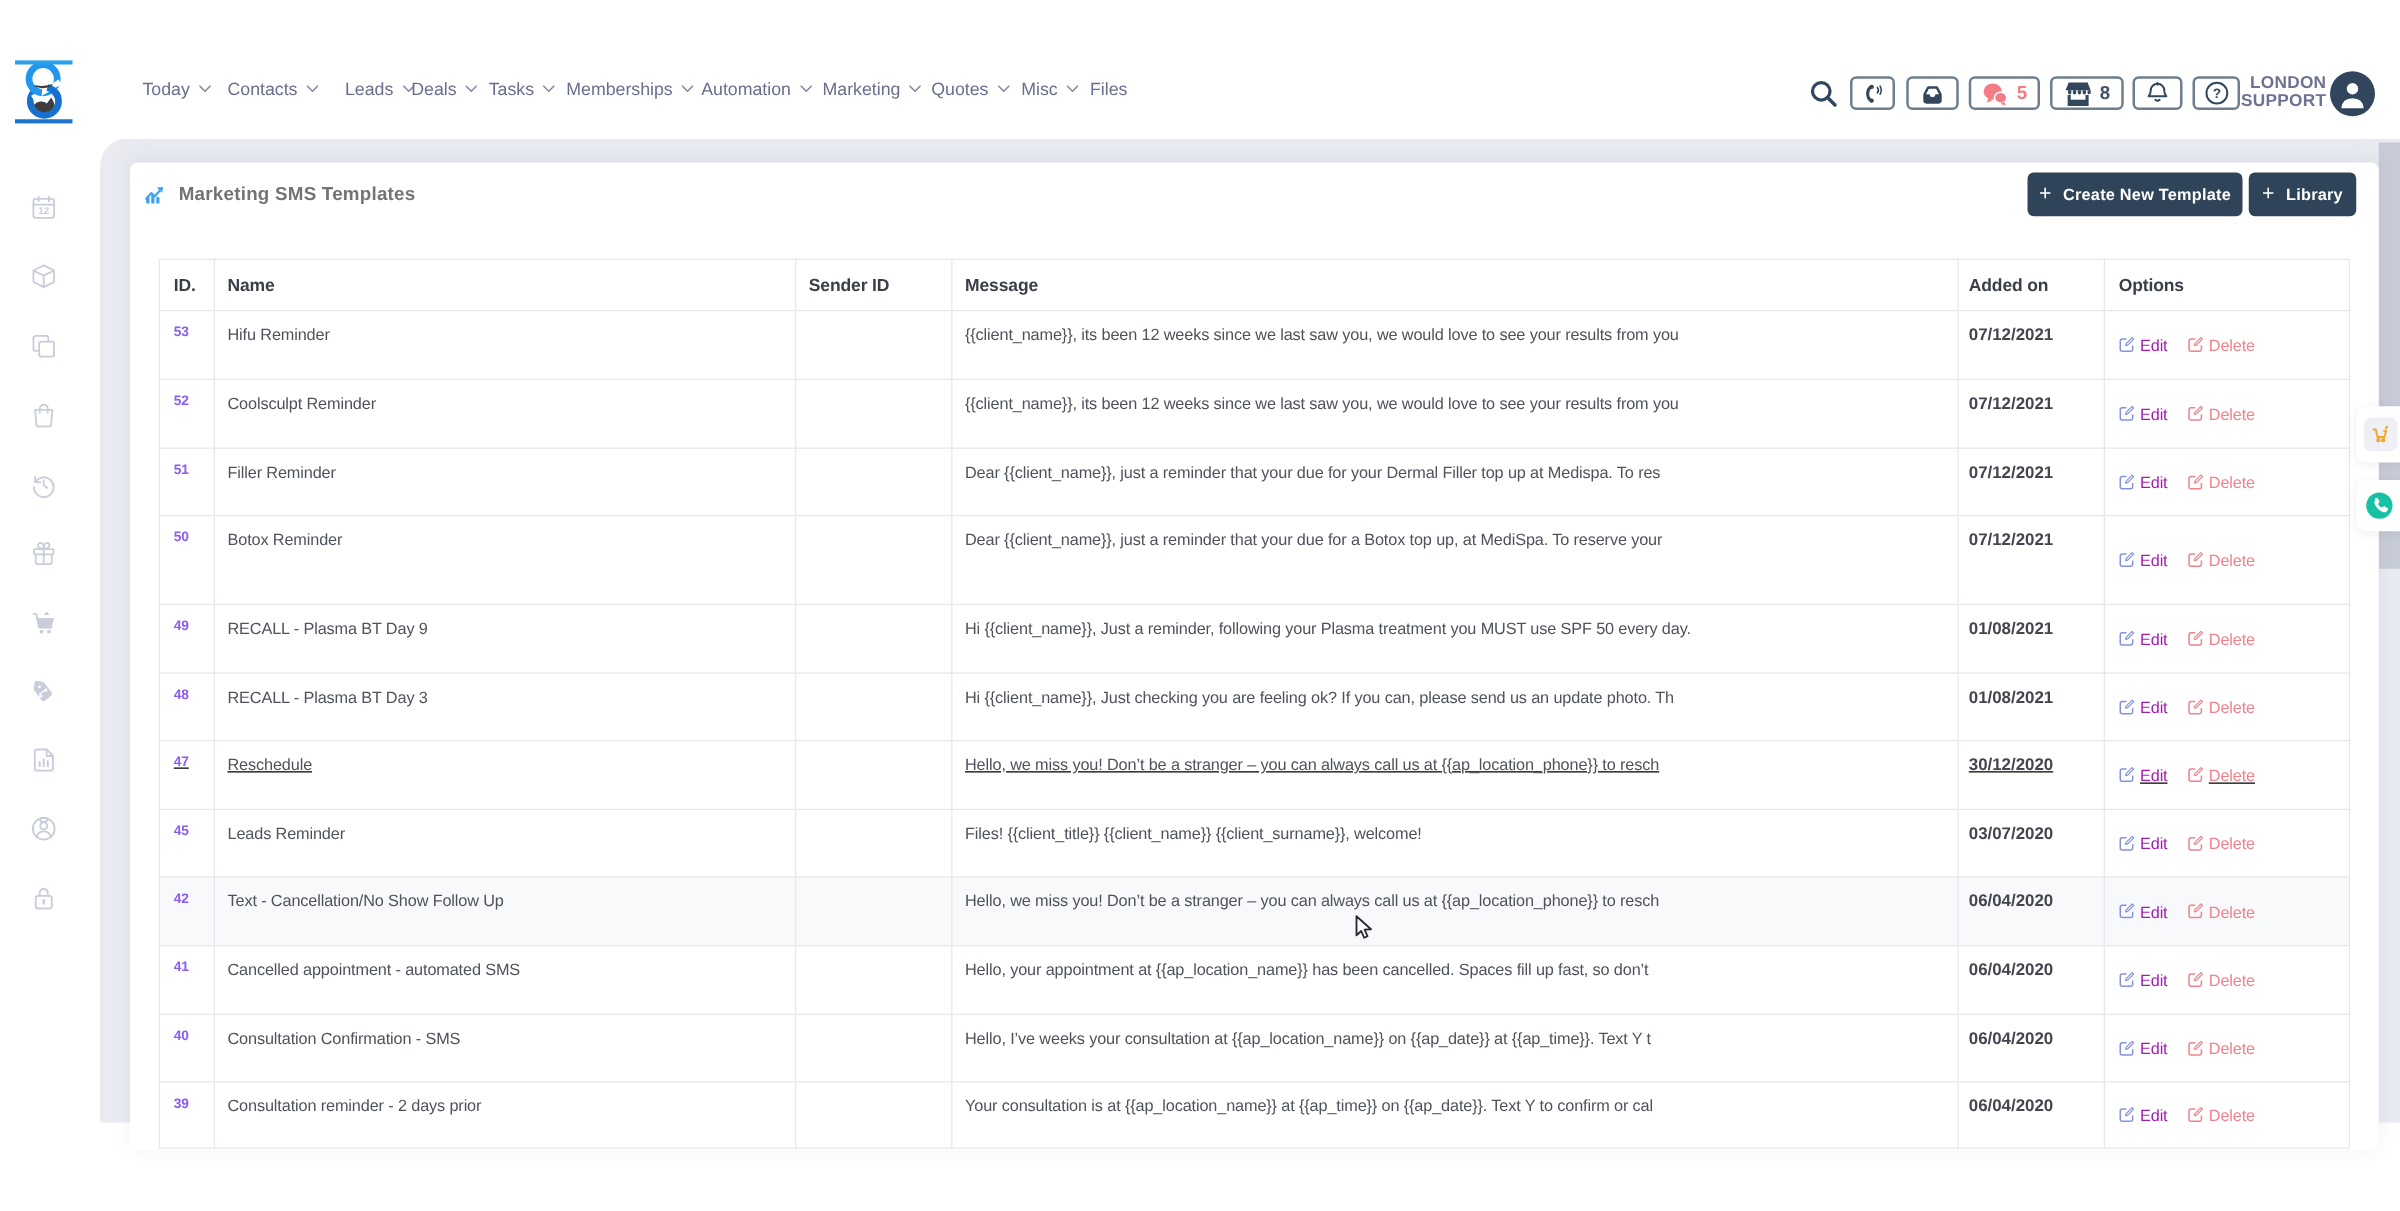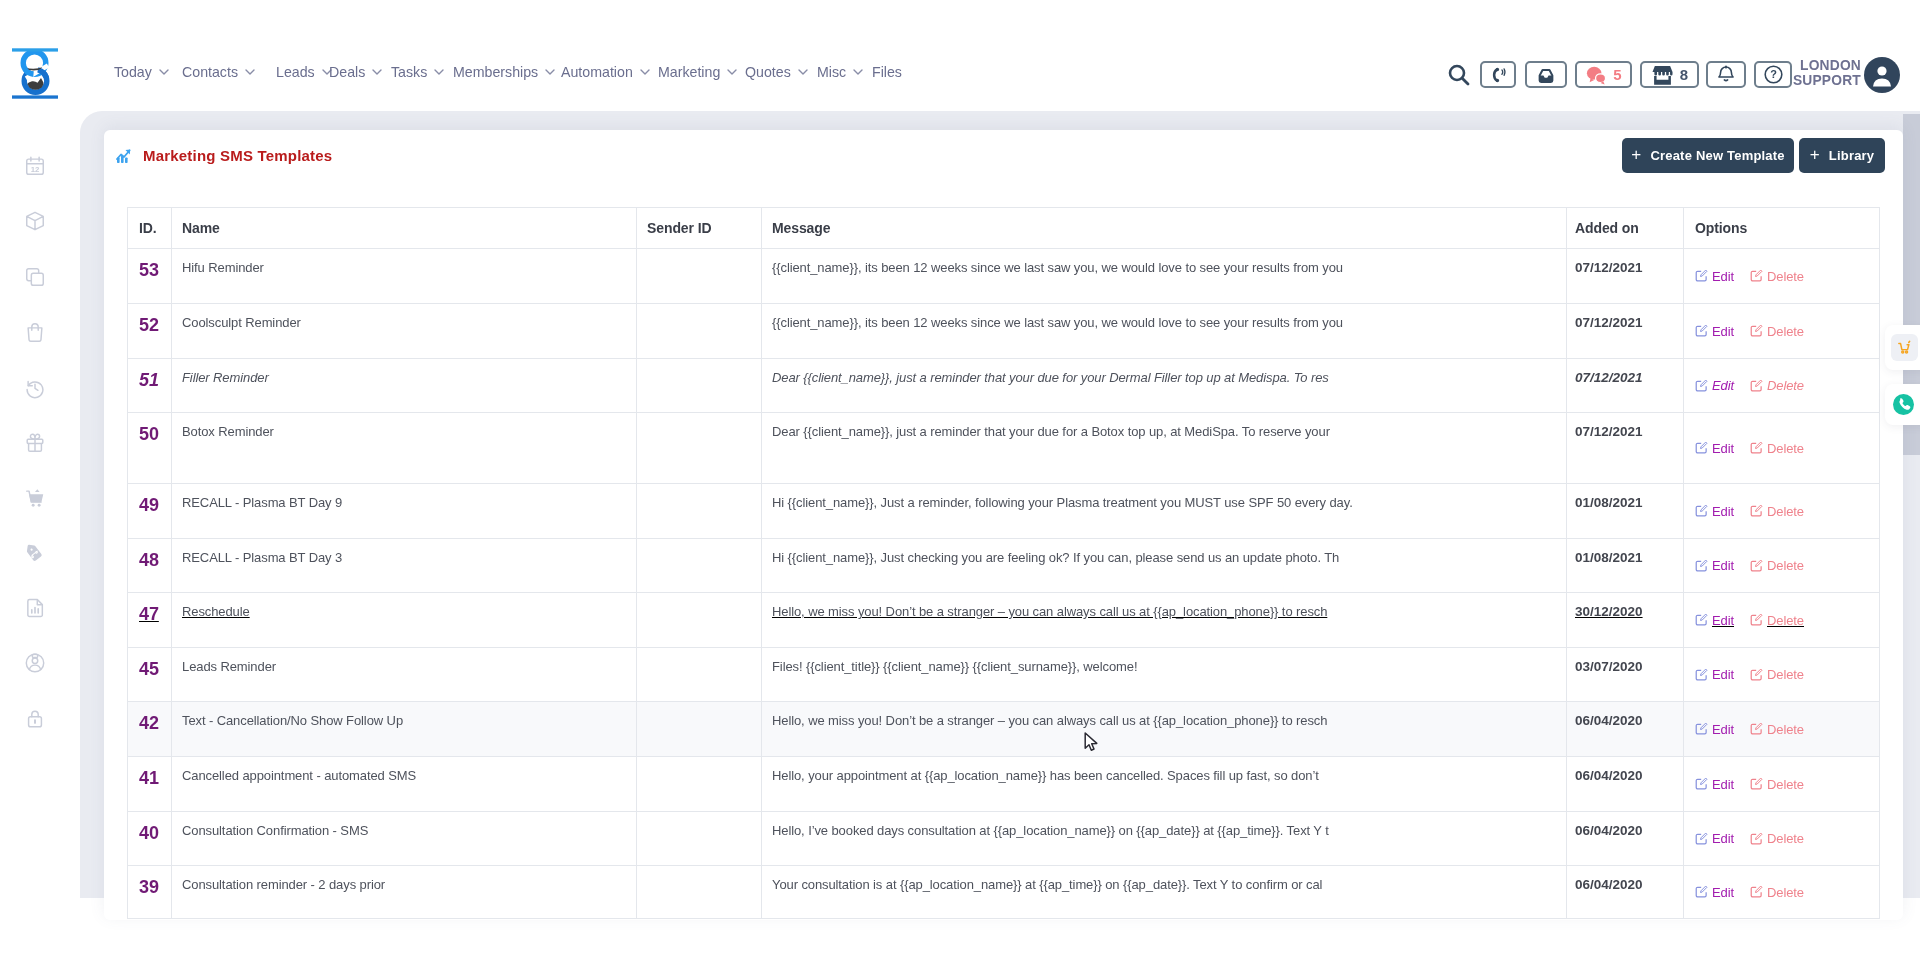--- a/index.html
+++ b/index.html
@@ -13,29 +13,29 @@
   
   .tbox { position:absolute; z-index:6; top:61px; height:27px; background:#fff; border:2px solid #6e7e8c; border-radius:5px; display:flex; align-items:center; justify-content:center; gap:6px; }
   
   #panel { position:absolute; left:80px; top:111px; width:1840px; height:787px; background:#e9ebf1; border-top-left-radius:22px; z-index:1; }
   #thumb { position:absolute; left:1903px; top:114px; width:17px; height:341px; background:#c8ccd8; z-index:2; }
   #card  { position:absolute; left:104px; top:130px; width:1799px; height:790px; background:#fff; border-radius:6px; z-index:3; box-shadow:0 -3px 16px rgba(90,100,130,.09); }
   
   #sidebar { position:absolute; left:0; top:111px; width:80px; height:858px; background:#fff; z-index:4; }
   .sico { position:absolute; z-index:6; left:24px; width:22px; height:22px; }
   
-  #title { position:absolute; left:143px; top:147px; font-size:15px; font-weight:700; color:#b91c1c; letter-spacing:.2px; z-index:6; }
+  #title { position:absolute; left:143px; top:147px; font-size:15px; font-weight:700; color:#737373; letter-spacing:.2px; z-index:6; }
   .navybtn { position:absolute; top:138px; height:35px; background:#2f4459; color:#fff; border-radius:5px; font-size:13px; font-weight:700; display:flex; align-items:center; justify-content:center; gap:9px; z-index:6; letter-spacing:.2px; }
   .navybtn .plus { font-size:17px; font-weight:400; margin-top:-1px; }
   
   #tbl { position:absolute; left:127px; top:207px; width:1752px; border-collapse:collapse; table-layout:fixed; z-index:6; }
   #tbl td, #tbl th { border:1px solid #e4e7ec; vertical-align:top; font-weight:normal; text-align:left; }
   #tbl th { height:41px; padding:12px 0 0 10px; font-size:14px; color:#3a3e48; font-weight:700; letter-spacing:-0.1px; }
   #tbl td { padding:11px 0 0 10px; font-size:13px; color:#4e525c; letter-spacing:-0.1px; }
-  #tbl td.id { padding-left:11px; color:#701a75; font-weight:700; font-size:18px; }
+  #tbl td.id { padding-left:11px; color:#8b5cf6; font-weight:700; font-size:11px; }
   #tbl th.id { padding-left:11px; }
   #tbl td.date { color:#43464f; font-weight:700; font-size:13.5px; letter-spacing:0; padding-left:8px; }
   #tbl th.date { padding-left:8px; }
   #tbl td.opt { padding:0 0 0 11px; vertical-align:middle; }
   .lnk { font-size:13px; font-weight:500; white-space:nowrap; }
   .lnk svg { vertical-align:-1.5px; margin-right:4px; }
   .edit { color:#a21caf; }
   .del  { color:#ef828c; margin-left:16px; }
   
   .fcard { position:absolute; background:#fff; border-radius:8px; box-shadow:0 2px 8px rgba(60,70,90,.08); z-index:7; }
@@ -97,21 +97,21 @@
         <td>{{client_name}}, its been 12 weeks since we last saw you, we would love to see your results from you</td>
         <td class="date">07/12/2021</td>
         <td class="opt"><span class="lnk edit"><svg width="13" height="13" viewBox="0 0 16 16" fill="none" stroke="#8691dd">
               <path d="M13.7 9 V13 a1.7 1.7 0 0 1 -1.7 1.7 H3.2 A1.7 1.7 0 0 1 1.5 13 V4.5 A1.7 1.7 0 0 1 3.2 2.8 H7.6" stroke-width="1.5"></path>
               <path d="M6.8 9.2 L7.3 7.2 L13.2 1.3 L14.7 2.8 L8.8 8.7 Z" stroke-width="1.2" stroke-linejoin="round"></path>
             </svg>Edit</span><span class="lnk del"><svg width="13" height="13" viewBox="0 0 16 16" fill="none" stroke="#ef828c">
               <path d="M13.7 9 V13 a1.7 1.7 0 0 1 -1.7 1.7 H3.2 A1.7 1.7 0 0 1 1.5 13 V4.5 A1.7 1.7 0 0 1 3.2 2.8 H7.6" stroke-width="1.5"></path>
               <path d="M6.8 9.2 L7.3 7.2 L13.2 1.3 L14.7 2.8 L8.8 8.7 Z" stroke-width="1.2" stroke-linejoin="round"></path>
             </svg>Delete</span></td>
       </tr>
-<tr style="height:54px;font-style:italic;">
+<tr style="height:54px;">
         <td class="id">51</td>
         <td>Filler Reminder</td>
         <td></td>
         <td>Dear {{client_name}}, just a reminder that your due for your Dermal Filler top up at Medispa. To res</td>
         <td class="date">07/12/2021</td>
         <td class="opt"><span class="lnk edit"><svg width="13" height="13" viewBox="0 0 16 16" fill="none" stroke="#8691dd">
               <path d="M13.7 9 V13 a1.7 1.7 0 0 1 -1.7 1.7 H3.2 A1.7 1.7 0 0 1 1.5 13 V4.5 A1.7 1.7 0 0 1 3.2 2.8 H7.6" stroke-width="1.5"></path>
               <path d="M6.8 9.2 L7.3 7.2 L13.2 1.3 L14.7 2.8 L8.8 8.7 Z" stroke-width="1.2" stroke-linejoin="round"></path>
             </svg>Edit</span><span class="lnk del"><svg width="13" height="13" viewBox="0 0 16 16" fill="none" stroke="#ef828c">
               <path d="M13.7 9 V13 a1.7 1.7 0 0 1 -1.7 1.7 H3.2 A1.7 1.7 0 0 1 1.5 13 V4.5 A1.7 1.7 0 0 1 3.2 2.8 H7.6" stroke-width="1.5"></path>
@@ -213,21 +213,21 @@
               <path d="M6.8 9.2 L7.3 7.2 L13.2 1.3 L14.7 2.8 L8.8 8.7 Z" stroke-width="1.2" stroke-linejoin="round"></path>
             </svg>Edit</span><span class="lnk del"><svg width="13" height="13" viewBox="0 0 16 16" fill="none" stroke="#ef828c">
               <path d="M13.7 9 V13 a1.7 1.7 0 0 1 -1.7 1.7 H3.2 A1.7 1.7 0 0 1 1.5 13 V4.5 A1.7 1.7 0 0 1 3.2 2.8 H7.6" stroke-width="1.5"></path>
               <path d="M6.8 9.2 L7.3 7.2 L13.2 1.3 L14.7 2.8 L8.8 8.7 Z" stroke-width="1.2" stroke-linejoin="round"></path>
             </svg>Delete</span></td>
       </tr>
 <tr style="height:54px;">
         <td class="id">40</td>
         <td>Consultation Confirmation - SMS</td>
         <td></td>
-        <td>Hello, I’ve booked days consultation at {{ap_location_name}} on {{ap_date}} at {{ap_time}}. Text Y t</td>
+        <td>Hello, I’ve weeks your consultation at {{ap_location_name}} on {{ap_date}} at {{ap_time}}. Text Y t</td>
         <td class="date">06/04/2020</td>
         <td class="opt"><span class="lnk edit"><svg width="13" height="13" viewBox="0 0 16 16" fill="none" stroke="#8691dd">
               <path d="M13.7 9 V13 a1.7 1.7 0 0 1 -1.7 1.7 H3.2 A1.7 1.7 0 0 1 1.5 13 V4.5 A1.7 1.7 0 0 1 3.2 2.8 H7.6" stroke-width="1.5"></path>
               <path d="M6.8 9.2 L7.3 7.2 L13.2 1.3 L14.7 2.8 L8.8 8.7 Z" stroke-width="1.2" stroke-linejoin="round"></path>
             </svg>Edit</span><span class="lnk del"><svg width="13" height="13" viewBox="0 0 16 16" fill="none" stroke="#ef828c">
               <path d="M13.7 9 V13 a1.7 1.7 0 0 1 -1.7 1.7 H3.2 A1.7 1.7 0 0 1 1.5 13 V4.5 A1.7 1.7 0 0 1 3.2 2.8 H7.6" stroke-width="1.5"></path>
               <path d="M6.8 9.2 L7.3 7.2 L13.2 1.3 L14.7 2.8 L8.8 8.7 Z" stroke-width="1.2" stroke-linejoin="round"></path>
             </svg>Delete</span></td>
       </tr>
 <tr style="height:53px;">

